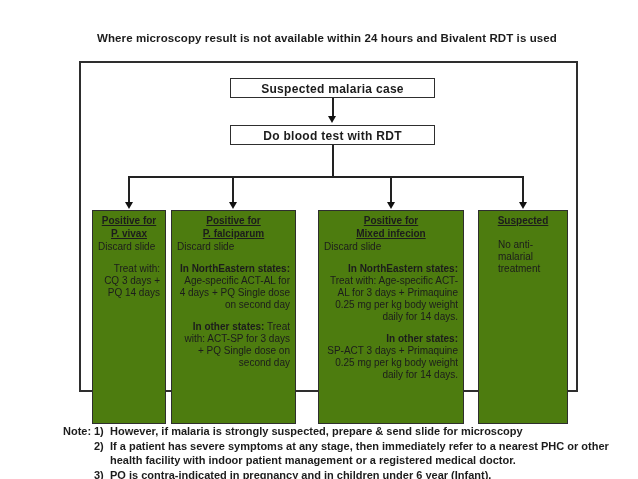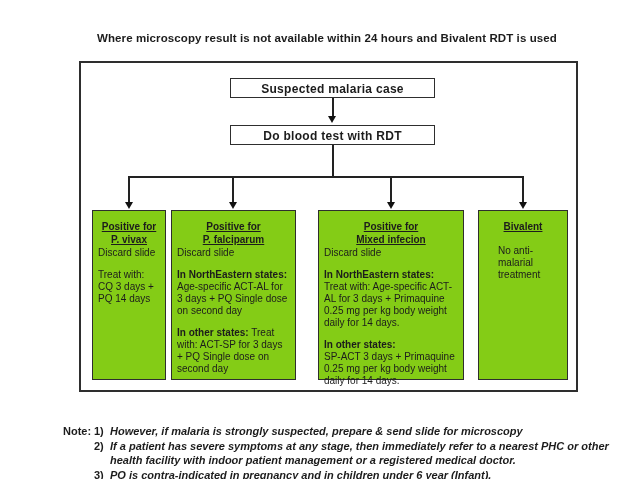--- a/index.html
+++ b/index.html
@@ -25,40 +25,40 @@
   .node-suspected{top:78px;}
   .node-rdt{top:125px;}
   .vline{position:absolute;width:2px;background:#222;}
   .hline{position:absolute;height:2px;background:#222;}
   .ahead{
     position:absolute;width:0;height:0;
     border-left:4px solid transparent;border-right:4px solid transparent;
     border-top:7px solid #111;
   }
   .bbox{
-    position:absolute;top:210px;height:170px;border:1.5px solid #2e2e2e;
-    background:#84cc16;box-sizing:border-box;padding:9px 5px;
+    position:absolute;top:210px;height:214px;border:1.5px solid #2e2e2e;
+    background:#4d7c0f;box-sizing:border-box;padding:3px 5px;
     font-size:10px;line-height:12px;
   }
   .bhead{
     text-align:center;font-weight:700;text-decoration:underline;
     white-space:pre-line;font-size:10px;line-height:13px;margin-bottom:1px;
   }
   .bpara{white-space:pre-line;}
-  .bpara + .bpara{margin-top:10px;}
+  .bpara + .bpara{margin-top:10px;text-align:right;}
   .bpara.gap{margin-top:12px;margin-left:14px;}
   .note{
     position:absolute;left:63px;top:424px;width:550px;display:flex;
     font-size:11px;font-weight:700;line-height:14.5px;
   }
   .note-label{width:31px;flex:none;}
   .note-items{flex:1;}
   .note-item{display:flex;}
   .note-num{width:16px;flex:none;}
-  .note-text{flex:1;font-style:italic;}
+  .note-text{flex:1;}
 </style>
 </head>
 <body>
 
 <div class="page">
 
   <div class="title">Where microscopy result is not available within 24 hours and Bivalent RDT is used</div>
 
   <div class="frame"></div>
 
@@ -91,36 +91,36 @@
     <div class="bhead">Positive for
 P. vivax</div>
     <div class="bpara"><span>Discard slide</span></div>
     <div class="bpara"><span>Treat with: CQ 3 days + PQ 14 days</span></div>
   </div>
 
   <div class="bbox" style="left:171px;width:125px;">
     <div class="bhead">Positive for
 P. falciparum</div>
     <div class="bpara"><span>Discard slide</span></div>
-    <div class="bpara"><b>In NorthEastern states:</b><span> Age-specific ACT-AL for 3 days + PQ Single dose on second day</span></div>
+    <div class="bpara"><b>In NorthEastern states:</b><span> Age-specific ACT-AL for 4 days + PQ Single dose on second day</span></div>
     <div class="bpara"><b>In other states:</b><span> Treat with: ACT-SP for 3 days + PQ Single dose on second day</span></div>
   </div>
 
   <div class="bbox" style="left:318px;width:146px;">
     <div class="bhead">Positive for
 Mixed infecion</div>
     <div class="bpara"><span>Discard slide</span></div>
     <div class="bpara"><b>In NorthEastern states:</b><span>
 Treat with: Age-specific ACT-AL for 3 days + Primaquine 0.25 mg per kg body weight daily for 14 days.</span></div>
     <div class="bpara"><b>In other states:</b><span>
 SP-ACT 3 days + Primaquine 0.25 mg per kg body weight daily for 14 days.</span></div>
   </div>
 
   <div class="bbox" style="left:478px;width:90px;">
-    <div class="bhead">Bivalent</div>
+    <div class="bhead">Suspected</div>
     <div class="bpara gap"><span>No anti-malarial treatment</span></div>
   </div>
 
   <div class="note">
     <div class="note-label">Note:</div>
     <div class="note-items">
       <div class="note-item">
         <span class="note-num">1)</span>
         <span class="note-text">However, if malaria is strongly suspected, prepare &amp; send slide for microscopy</span>
       </div>

